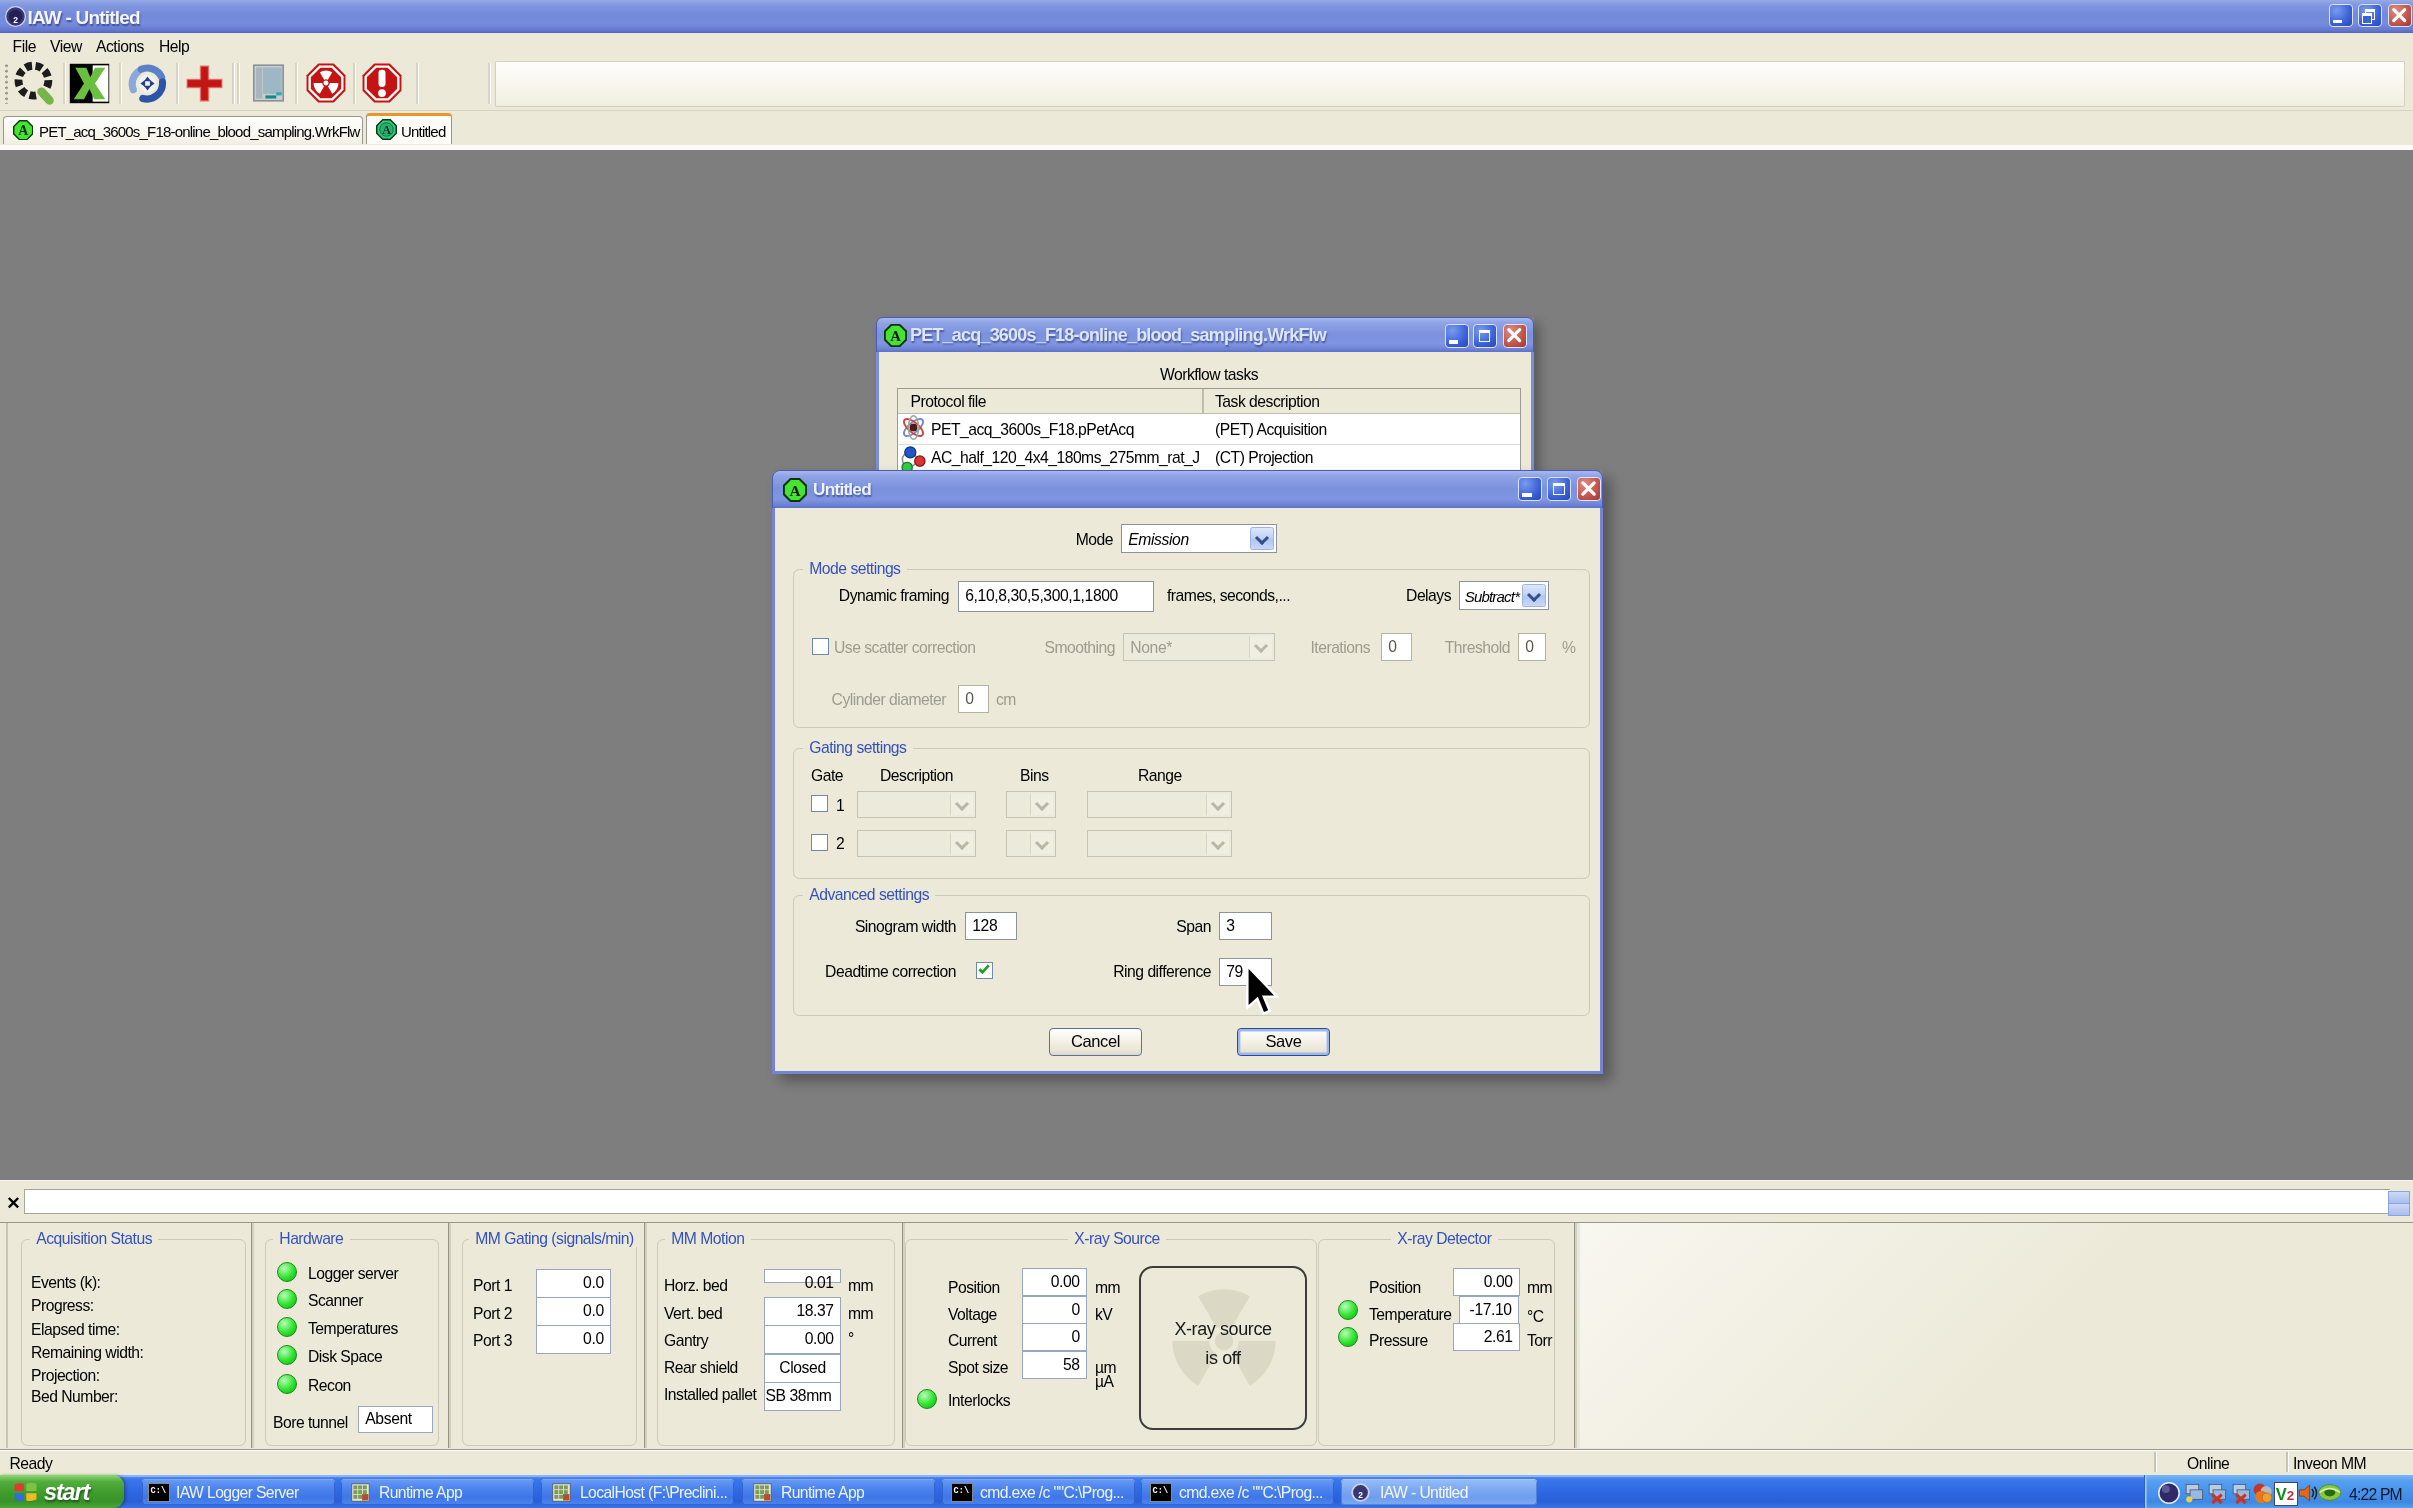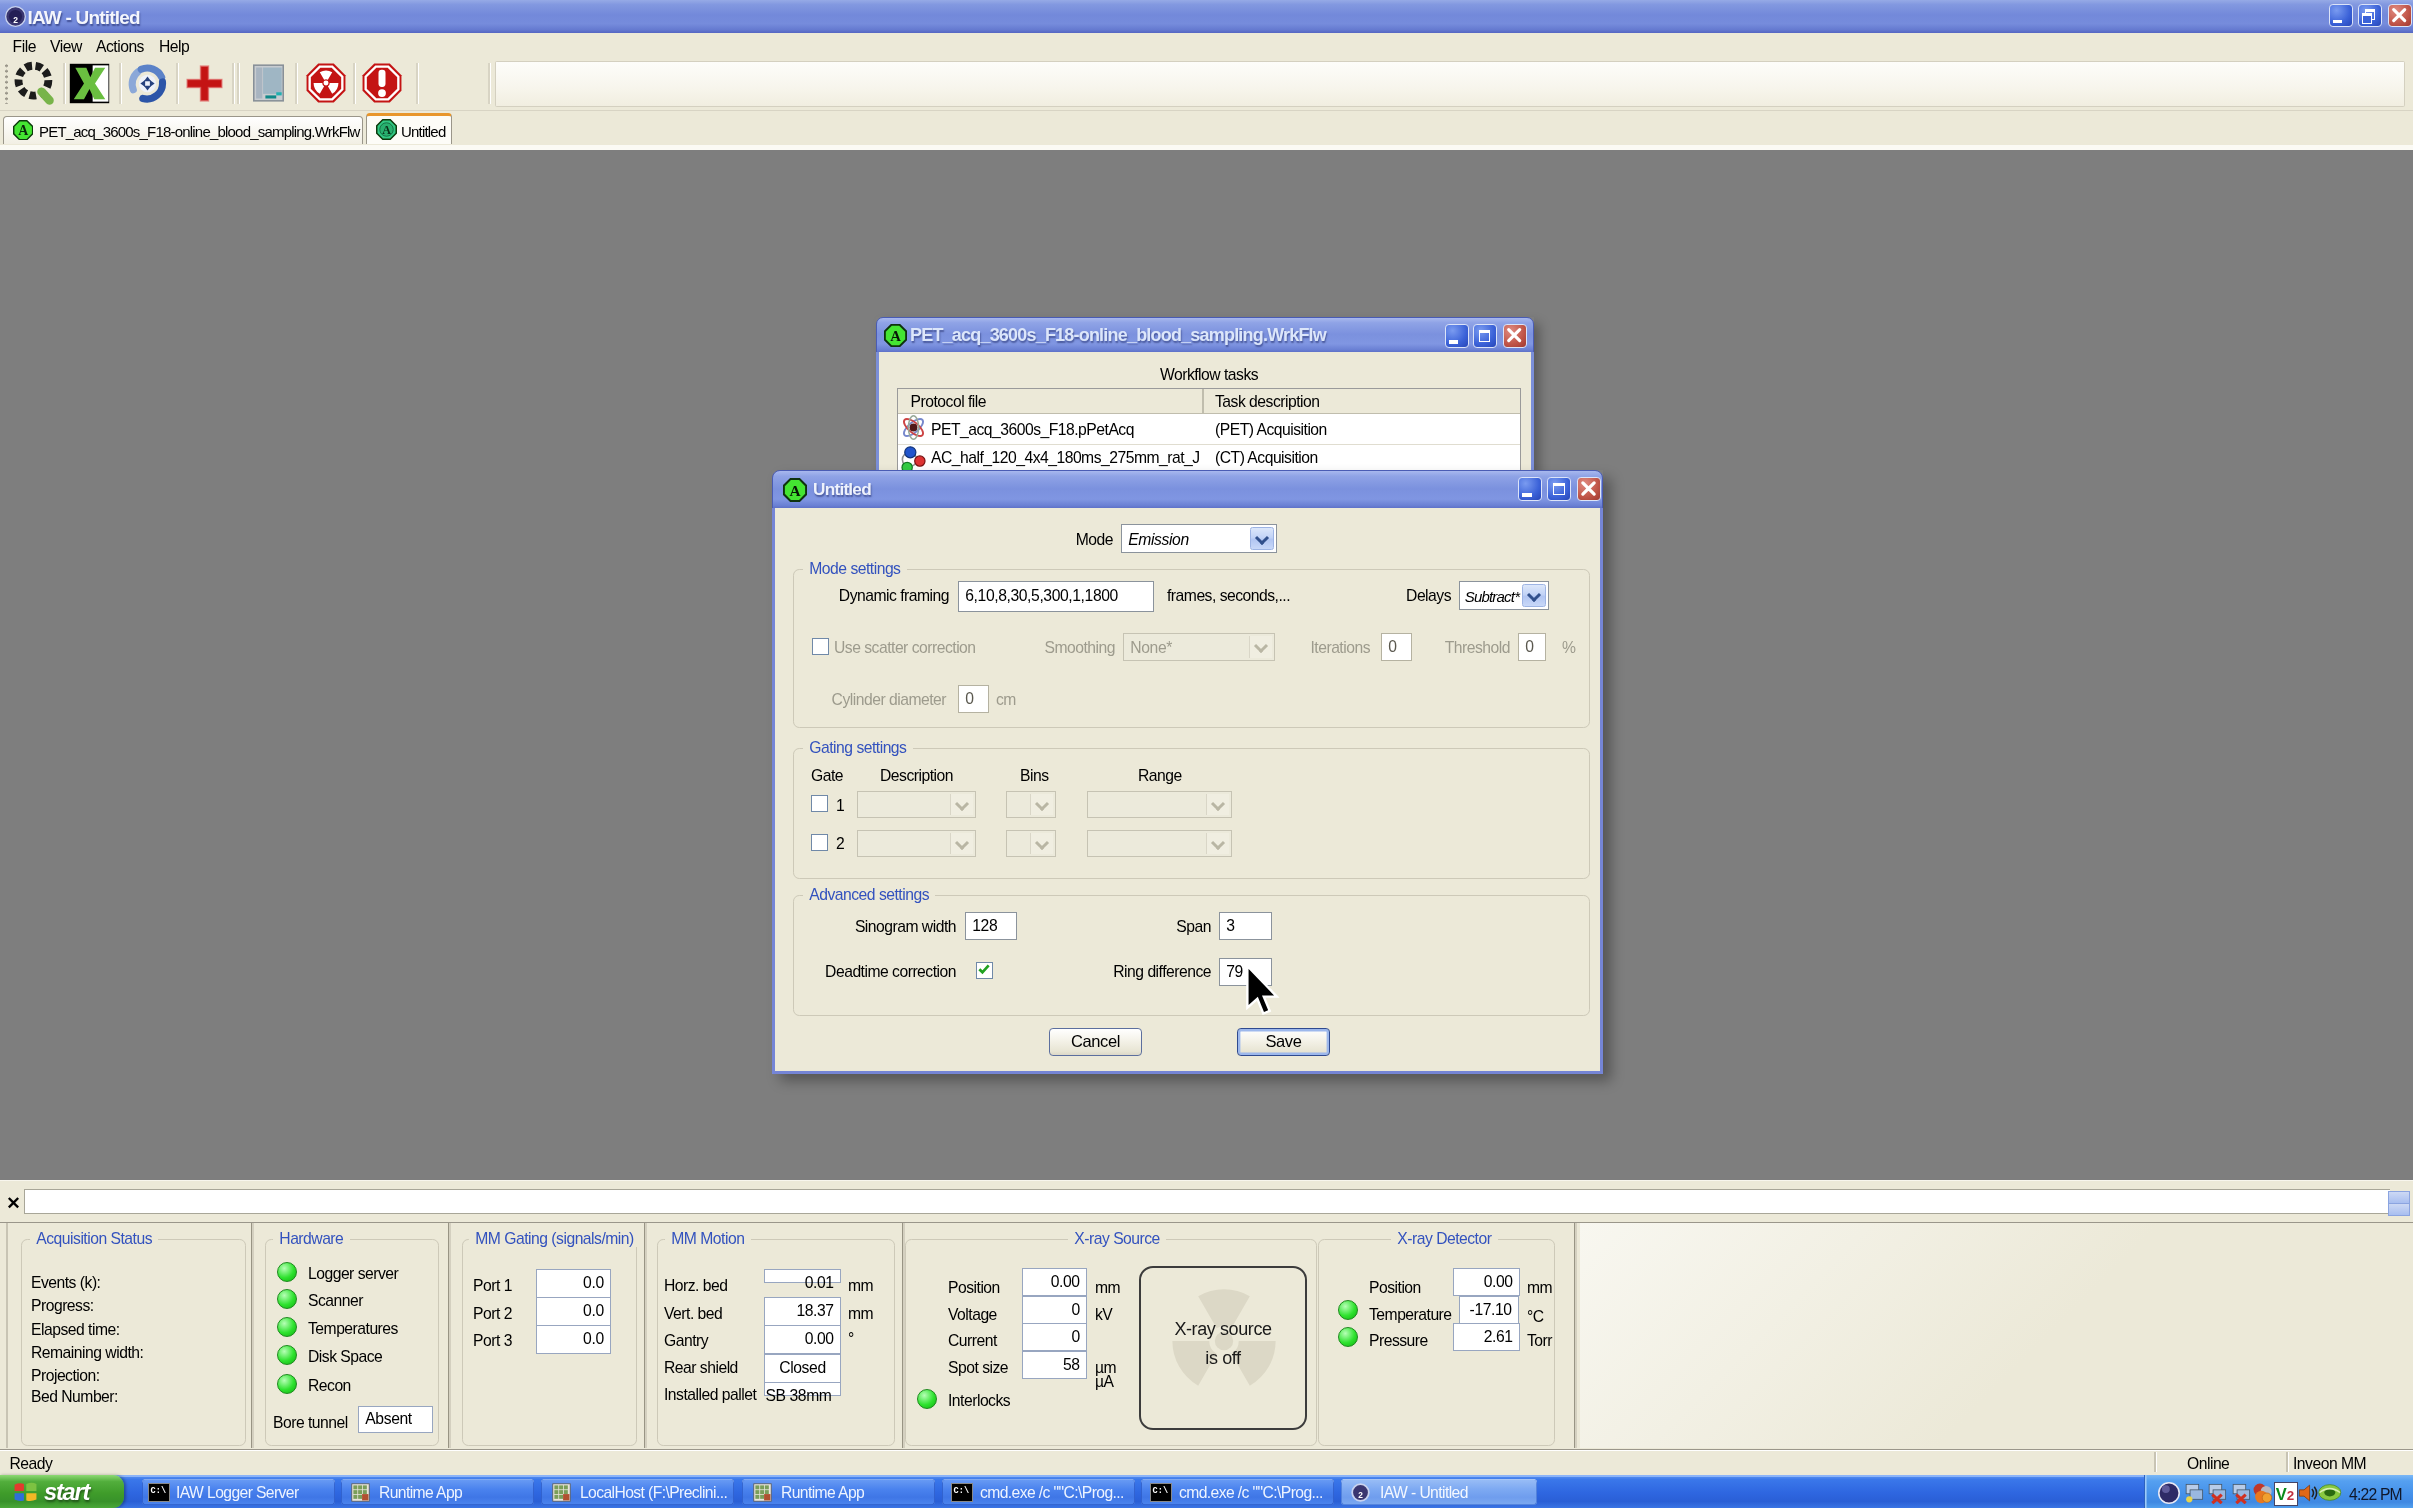--- a/index.html
+++ b/index.html
@@ -164,21 +164,21 @@
    <div style="position:absolute;left:33px;top:32px;font-size:15.7px;letter-spacing:-0.5px;white-space:nowrap;">PET_acq_3600s_F18.pPetAcq</div>
    <div style="position:absolute;left:317px;top:32px;font-size:15.7px;letter-spacing:-0.5px;">(PET) Acquisition</div>
    <div style="position:absolute;left:0;top:55px;width:100%;height:0.8px;background:#e0ddd0;"></div>
    <svg style="position:absolute;left:2.4px;top:57px" width="27" height="27" viewBox="0 0 34 34">
         <circle cx="12" cy="17" r="9" fill="none" stroke="#909090" stroke-width="2"></circle>
         <circle cx="13" cy="8" r="7" fill="#2255cc" stroke="#113377" stroke-width="1.5"></circle>
         <circle cx="25" cy="19" r="6.5" fill="#dd3333" stroke="#771111" stroke-width="1.5"></circle>
         <circle cx="9" cy="27" r="6.5" fill="#33cc44" stroke="#117722" stroke-width="1.5"></circle>
       </svg>
    <div style="position:absolute;left:33px;top:60px;font-size:15.7px;letter-spacing:-0.5px;white-space:nowrap;width:269px;overflow:hidden;">AC_half_120_4x4_180ms_275mm_rat_JS...</div>
-   <div style="position:absolute;left:317px;top:60px;font-size:15.7px;letter-spacing:-0.5px;">(CT) Acquisition</div>
+   <div style="position:absolute;left:317px;top:60px;font-size:15.7px;letter-spacing:-0.5px;">(CT) Projection</div>
  </div>
 </div>
 
 <div class="abs" style="left:772px;top:470px;width:831px;height:603px;box-shadow:7.9px 7.9px 12.6px rgba(0,0,0,0.32);">
  <div style="position:absolute;left:0;top:0;width:100%;height:39px;background:linear-gradient(180deg,#a8b8ee 0%,#8fa3e6 14%,#7b91de 48%,#8096e2 76%,#6a80d4 93%,#5e71c8 100%);border-radius:7.9px 7.9px 0 0;border:0.8px solid #4a5cb4;box-sizing:border-box;"></div>
  <div style="position:absolute;left:0;top:38px;width:100%;height:566px;background:#ece9d8;border:3.9px solid #7585d6;border-top:none;box-sizing:border-box;"></div>
  <svg style="position:absolute;left:11px;top:7.9px" width="24" height="24" viewBox="0 0 28 28">
       <polygon points="9,1 19,1 27,9 27,19 19,27 9,27 1,19 1,9" fill="#44e532" stroke="#0e330e" stroke-width="2.4"></polygon>
       <text x="14" y="21" font-size="18" font-weight="bold" fill="#071807" text-anchor="middle" font-family="Liberation Serif">A</text>
     </svg>
@@ -340,21 +340,21 @@
 <div class="glbl" style="left:665px;top:1230px;">MM Motion</div>
 <div class="lbl" style="left:664px;top:1277px;">Horz. bed</div>
 <div class="lbl" style="left:664px;top:1305px;">Vert. bed</div>
 <div class="lbl" style="left:664px;top:1332px;">Gantry</div>
 <div class="lbl" style="left:664px;top:1359px;">Rear shield</div>
 <div class="lbl" style="left:664px;top:1386px;">Installed pallet</div>
 <div class="vb" style="left:764px;top:1269px;width:77px;height:14px;line-height:26px;">0.01</div>
 <div class="vb" style="left:764px;top:1297px;width:77px;height:29px;line-height:26px;">18.37</div>
 <div class="vb" style="left:764px;top:1325px;width:77px;height:29px;line-height:26px;">0.00</div>
 <div class="vb" style="left:764px;top:1354px;width:77px;height:29px;line-height:26px;text-align:center;padding-right:0;">Closed</div>
-<div class="vb" style="left:764px;top:1382px;width:77px;height:14px;line-height:26px;text-align:center;padding-right:8px;">SB 38mm</div>
+<div class="vb" style="left:764px;top:1382px;width:77px;height:29px;line-height:26px;text-align:center;padding-right:8px;">SB 38mm</div>
 <div class="lbl" style="left:848px;top:1277px;">mm</div>
 <div class="lbl" style="left:848px;top:1305px;">mm</div>
 <div class="lbl" style="left:848px;top:1330px;">°</div>
 
 <div class="gb" style="left:905px;top:1239px;width:410px;height:205px;"></div>
 <div class="glbl" style="left:1068px;top:1230px;">X-ray Source</div>
 <div class="lbl" style="left:948px;top:1279px;">Position</div>
 <div class="lbl" style="left:948px;top:1306px;">Voltage</div>
 <div class="lbl" style="left:948px;top:1332px;">Current</div>
 <div class="lbl" style="left:948px;top:1359px;">Spot size</div>

